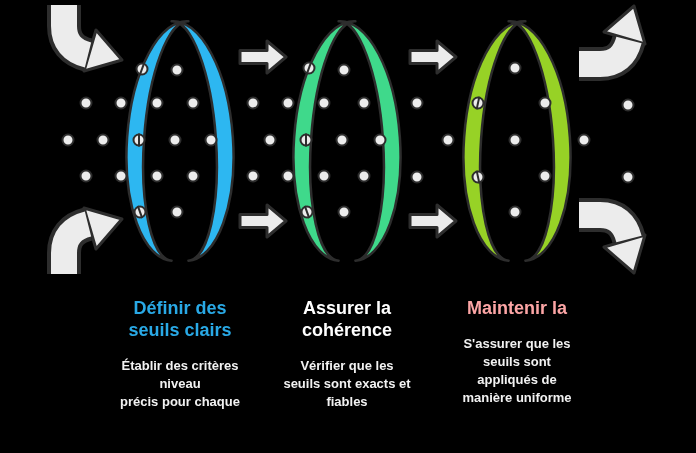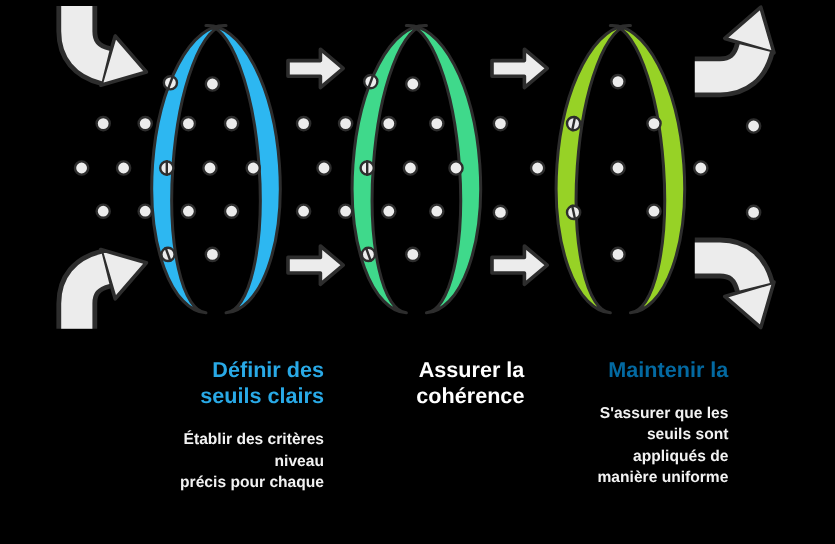--- a/index.html
+++ b/index.html
@@ -5,21 +5,21 @@
   html,body{margin:0;padding:0;background:#000;}
   body{width:696px;height:453px;position:relative;overflow:hidden;
        font-family:"Liberation Sans",sans-serif;}
   .stage{position:absolute;left:0;top:0;}
   .crescent{stroke:var(--outline,#2d2d2d);stroke-width:2.5;stroke-linejoin:round;}
   .shape{fill:var(--shape,#ececec);stroke:var(--outline,#2d2d2d);stroke-width:3;stroke-linejoin:round;}
   .arrow-body-dark{fill:none;stroke:var(--outline,#2d2d2d);stroke-width:34;}
   .arrow-body-light{fill:none;stroke:var(--shape,#ececec);stroke-width:26;}
   .dot{fill:var(--shape,#ececec);stroke:var(--outline,#2d2d2d);stroke-width:2;}
   .slash{stroke:var(--outline,#2d2d2d);stroke-width:2;}
-  .step-col{position:absolute;top:297px;width:180px;text-align:right;}
+  .step-col{position:absolute;top:297px;width:180px;text-align:center;}
   .step-title{font-size:18px;font-weight:700;line-height:22px;white-space:nowrap;}
   .step-desc{margin-top:16px;font-size:13px;font-weight:600;line-height:18px;
              color:#f2f2f2;white-space:nowrap;}
   .col-1{left:90px}.col-2{left:257px}.col-3{left:427px}
 </style>
 </head>
 <body style="background: rgb(0, 0, 0);">
 
 <svg class="stage" width="696" height="290" viewBox="0 0 696 290">
   <defs>
@@ -126,24 +126,29 @@
     <div>niveau</div>
     <div>précis pour chaque</div>
   </div>
 </div>
 
 <div class="step-col col-2">
   <div class="step-title" style="color: #ffffff;">
     <div>Assurer la</div>
     <div>cohérence</div>
   </div>
+  <div class="step-desc">
+    <div>Vérifier que les</div>
+    <div>seuils sont exacts et</div>
+    <div>fiables</div>
+  </div>
 </div>
 
 <div class="step-col col-3">
-  <div class="step-title" style="color: #0369a1;">
+  <div class="step-title" style="color: #fca5a5;">
     <div>Maintenir la</div>
   </div>
   <div class="step-desc">
     <div>S'assurer que les</div>
     <div>seuils sont</div>
     <div>appliqués de</div>
     <div>manière uniforme</div>
   </div>
 </div>
 

